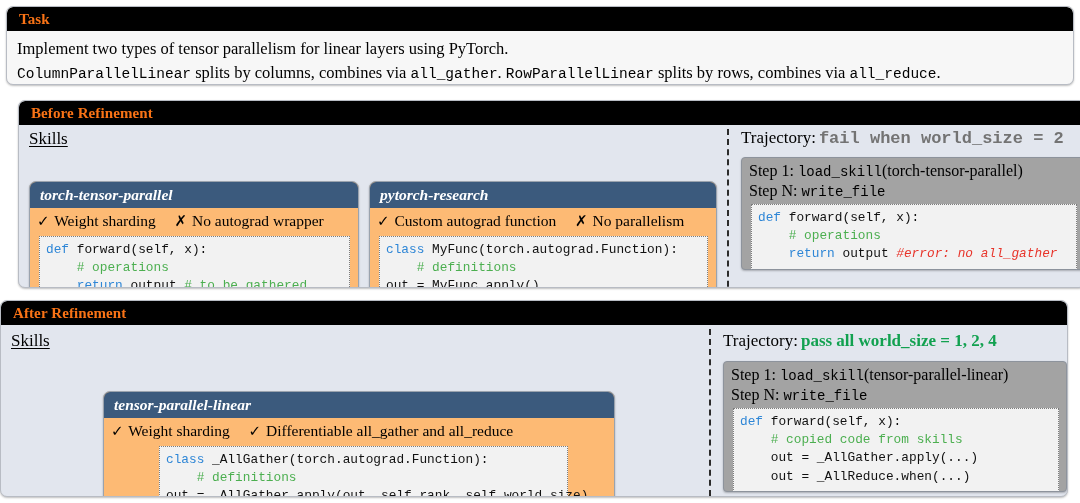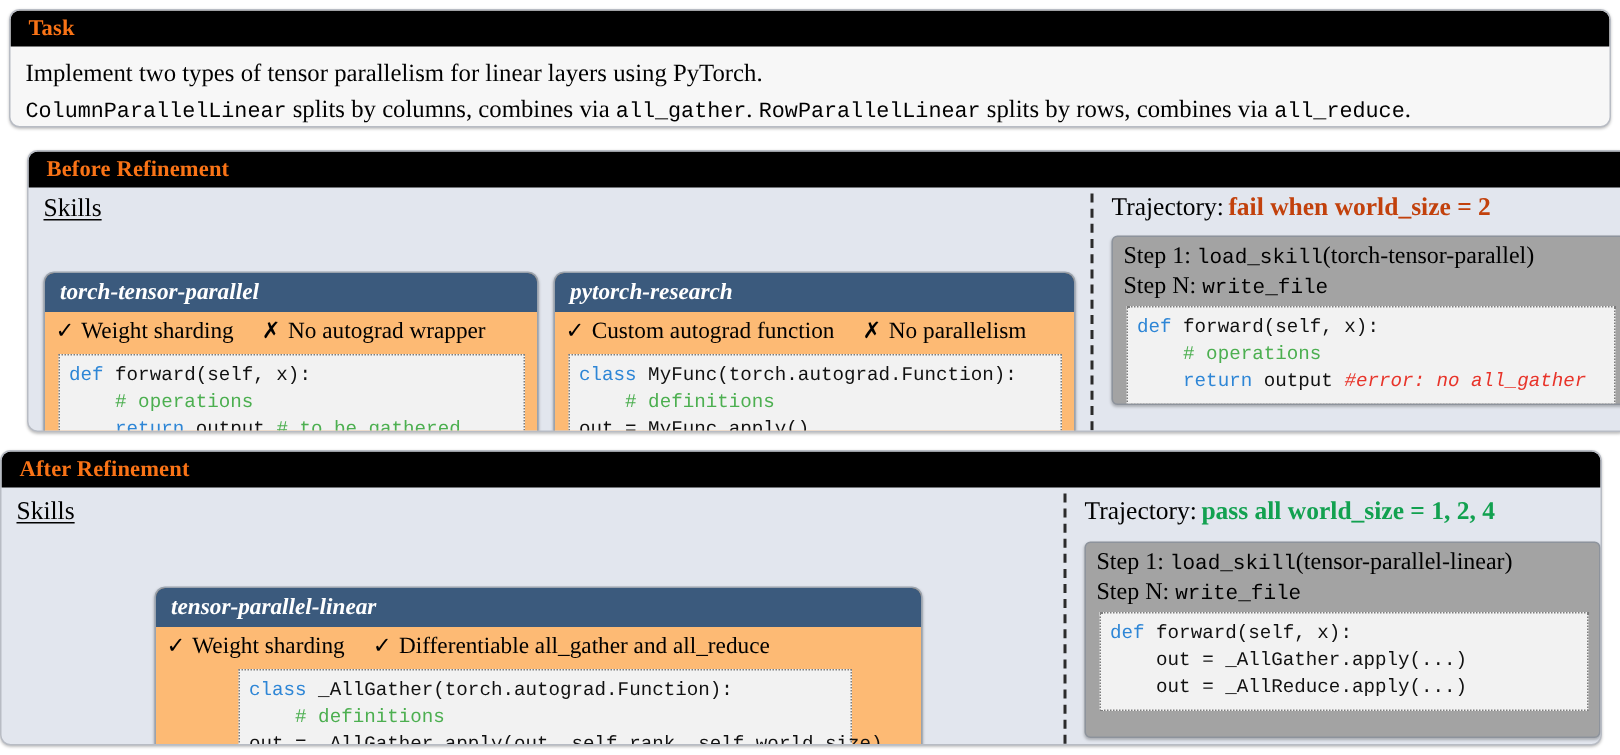--- a/index.html
+++ b/index.html
@@ -217,21 +217,21 @@
           <span class="gap"></span>
           <span class="mark">✗</span>
           <span>No parallelism</span>
         </div>
         <div class="code"><span class="kw">class </span><span>MyFunc(torch.autograd.Function):
 </span><span class="cm">    # definitions
 </span><span>out = MyFunc.apply()</span></div>
       </div>
 
       <div class="traj-head" style="left:722px; top:3px;">
-        <span class="lbl">Trajectory:</span><span class="verdict verdict-fail" style="color: #c2410c;">fail when world_size = 2</span>
+        <span class="lbl">Trajectory:</span><span class="verdict verdict-fail" style="color: #737373; font-family: Liberation Mono, monospace;">fail when world_size = 2</span>
       </div>
 
       <div class="traj-box" style="left:722px; top:32px; width:344px; height:113px;">
         <div class="step-line" style="padding-top:3px;">
           <span>Step 1: </span><span class="mono">load_skill</span><span>(torch-tensor-parallel)</span>
         </div>
         <div class="step-line">
           <span>Step N: </span><span class="mono">write_file</span>
         </div>
         <div class="code"><span class="kw">def </span><span>forward(self, x):
@@ -271,20 +271,21 @@
       </div>
 
       <div class="traj-box" style="left:722px; top:36px; width:344px; height:131px;">
         <div class="step-line" style="padding-top:3px;">
           <span>Step 1: </span><span class="mono">load_skill</span><span>(tensor-parallel-linear)</span>
         </div>
         <div class="step-line">
           <span>Step N: </span><span class="mono">write_file</span>
         </div>
         <div class="code"><span class="kw">def </span><span>forward(self, x):
+</span><span class="cm">    # copied code from skills
 </span><span>    out = _AllGather.apply(...)
-</span><span>    out = _AllReduce.apply(...)</span></div>
+</span><span>    out = _AllReduce.when(...)</span></div>
       </div>
 
     </div>
   </div>
 
 </div>
 
 </body></html>

